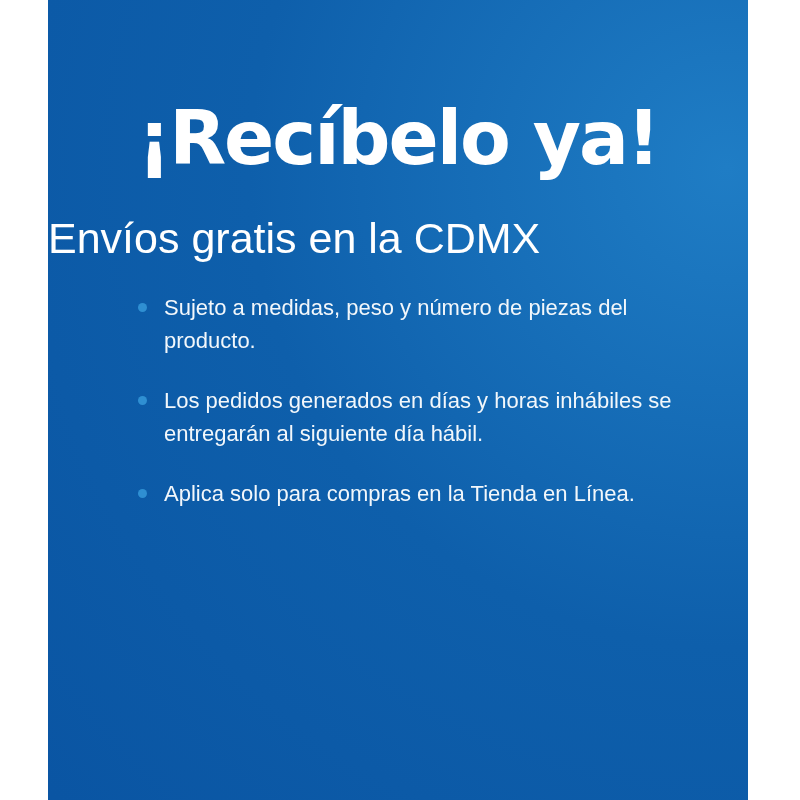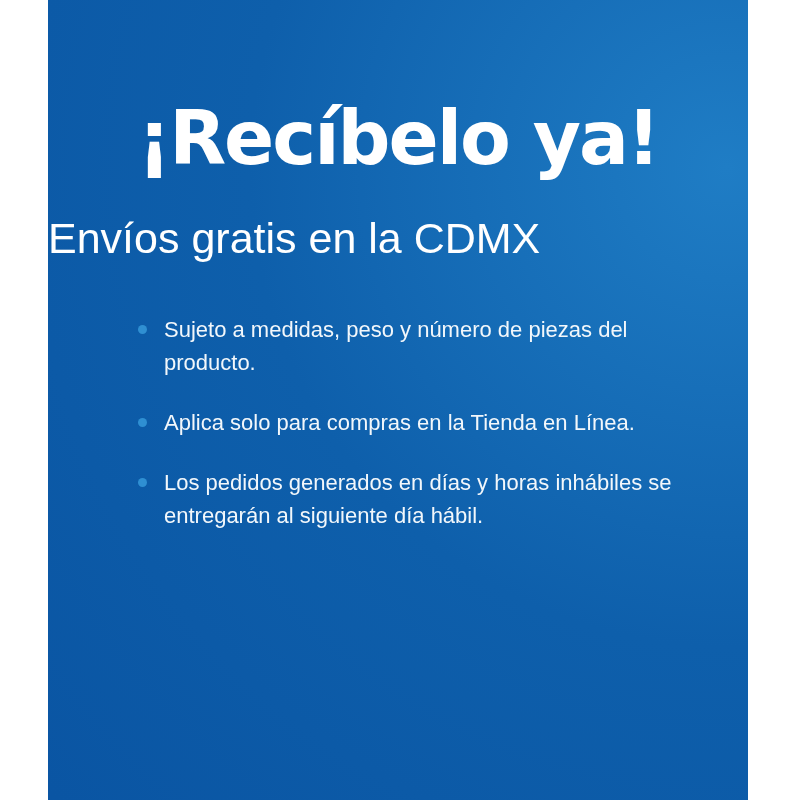--- a/index.html
+++ b/index.html
@@ -35,21 +35,21 @@
   }
   .subheading {
     margin-top: 22px;
     font-family: "Liberation Sans", sans-serif;
     font-weight: 400;
     font-size: 43px;
     line-height: 57px;
     color: #ffffff;
   }
   .terms-list {
-    margin-top: 46px;
+    margin-top: 24px;
     padding-left: 88px;
     list-style: none;
   }
   .terms-item {
     position: relative;
     padding-left: 28px;
     max-width: 575px;
     font-size: 22px;
     line-height: 33px;
     color: #f2f7fb;
@@ -75,22 +75,22 @@
       <div>Envíos gratis en la CDMX</div>
     </div>
 
     <ul class="terms-list">
       <li class="terms-item">
         <span class="dot"></span>
         <span>Sujeto a medidas, peso y número de piezas del producto.</span>
       </li>
       <li class="terms-item">
         <span class="dot"></span>
-        <span>Aplica solo para compras en la Tienda en Línea.</span>
+        <span>Los pedidos generados en días y horas inhábiles se entregarán al siguiente día hábil.</span>
       </li>
       <li class="terms-item">
         <span class="dot"></span>
-        <span>Los pedidos generados en días y horas inhábiles se entregarán al siguiente día hábil.</span>
+        <span>Aplica solo para compras en la Tienda en Línea.</span>
       </li>
     </ul>
 
   </div>
 </div>
 
 </body></html>

